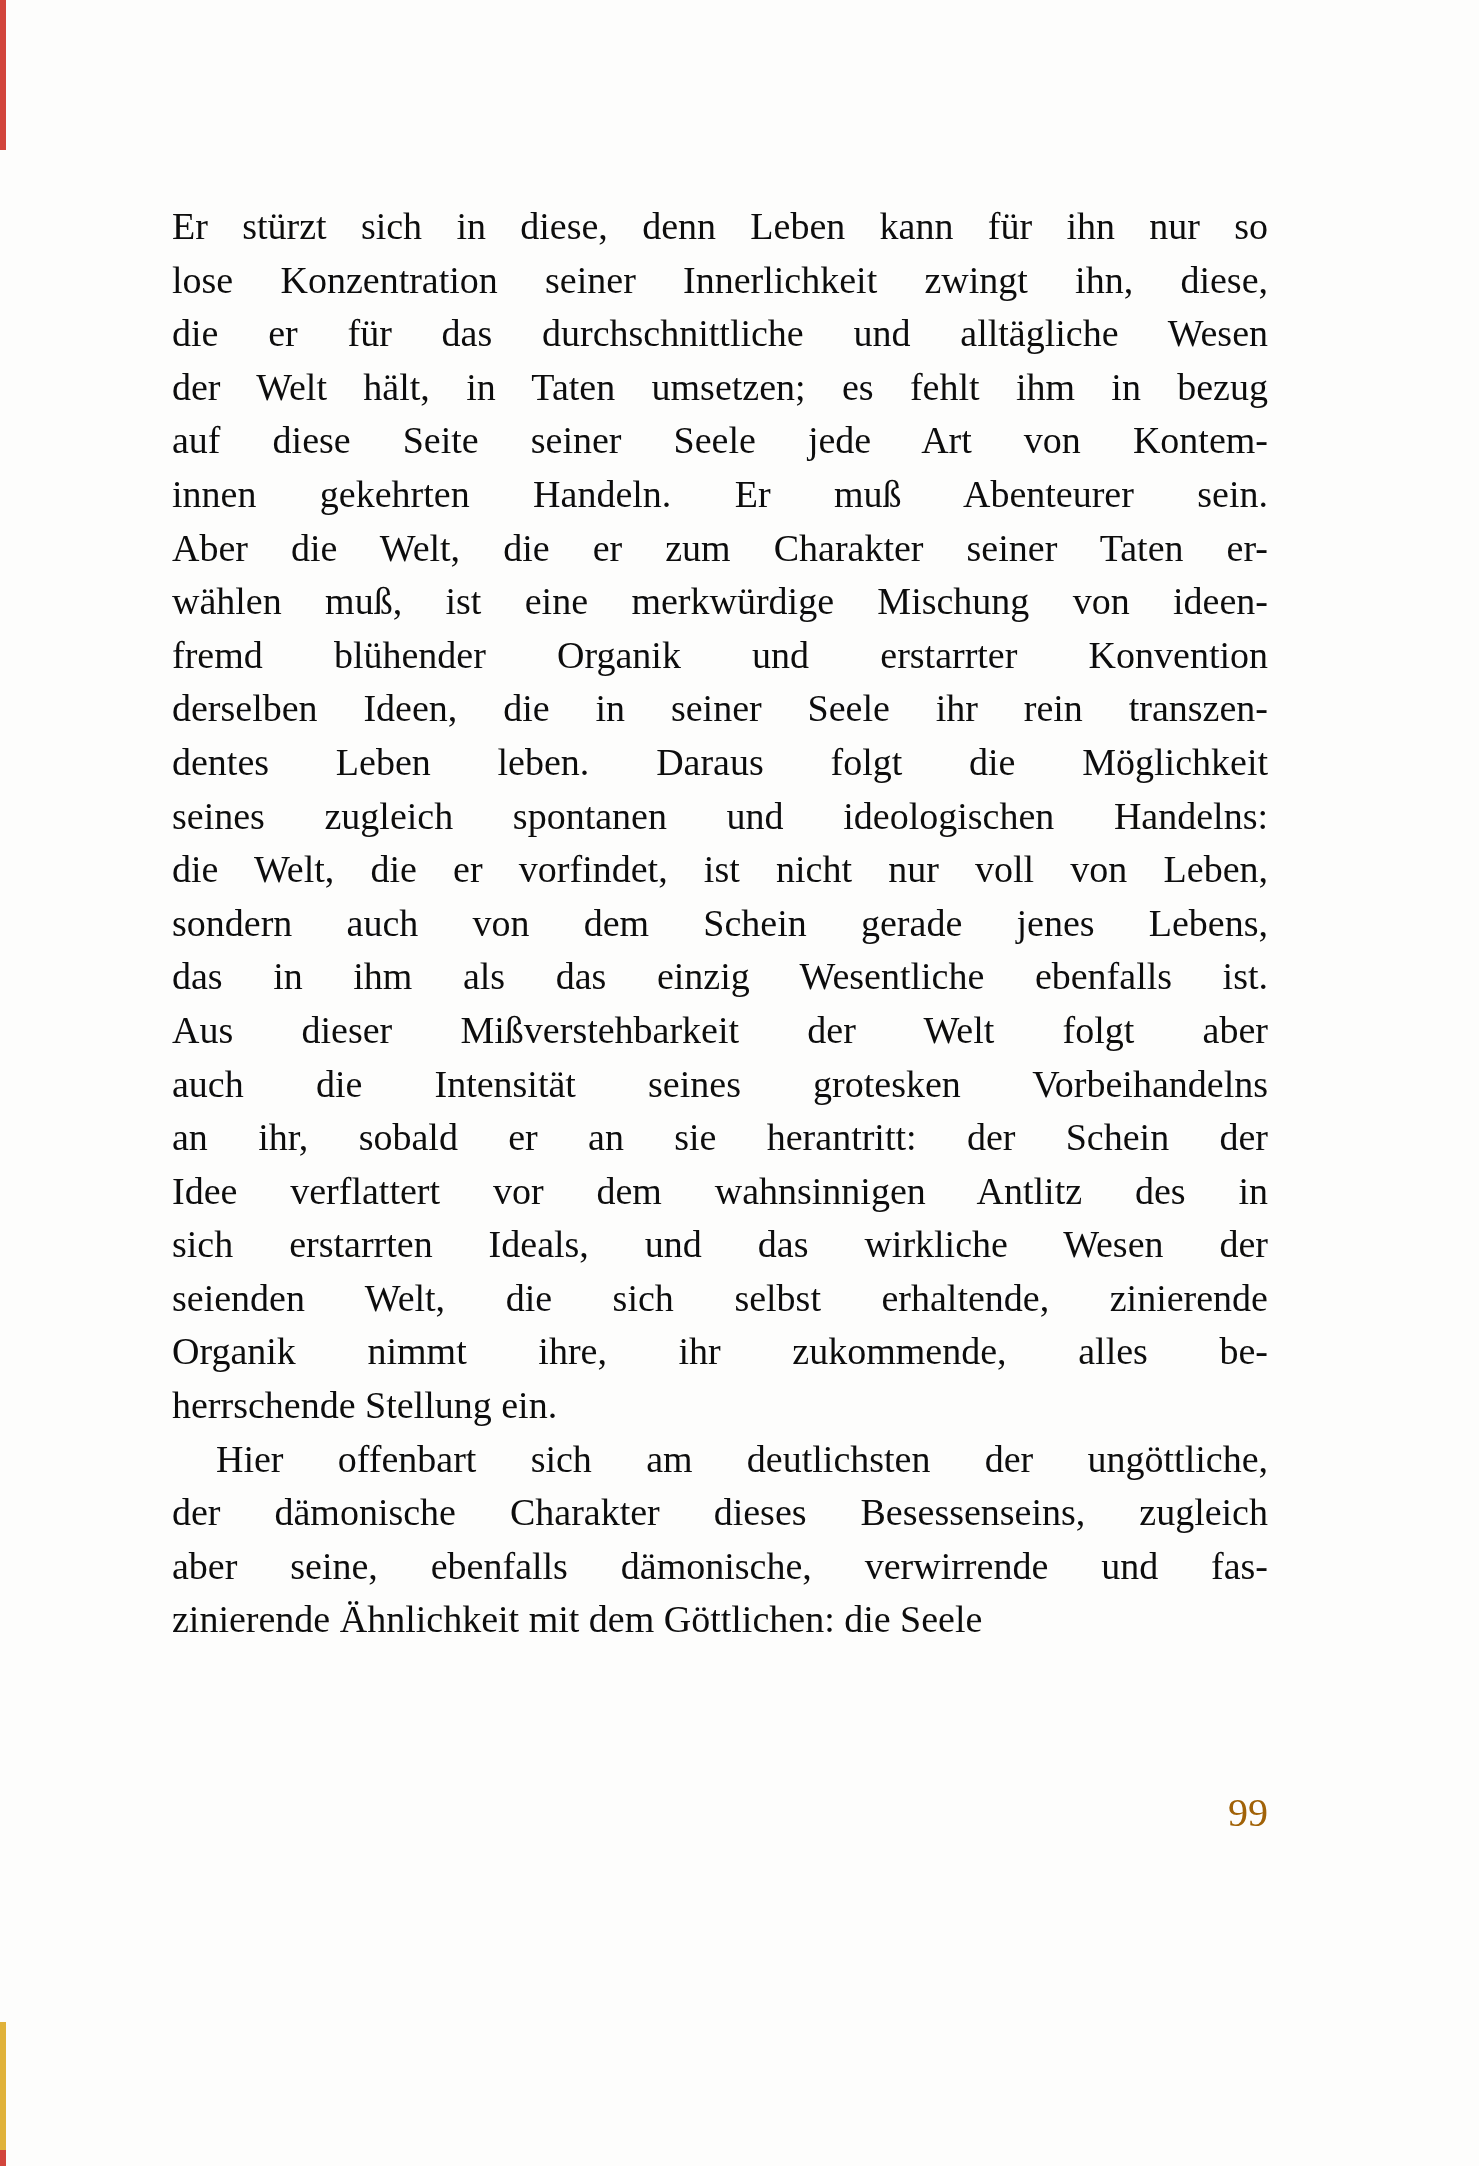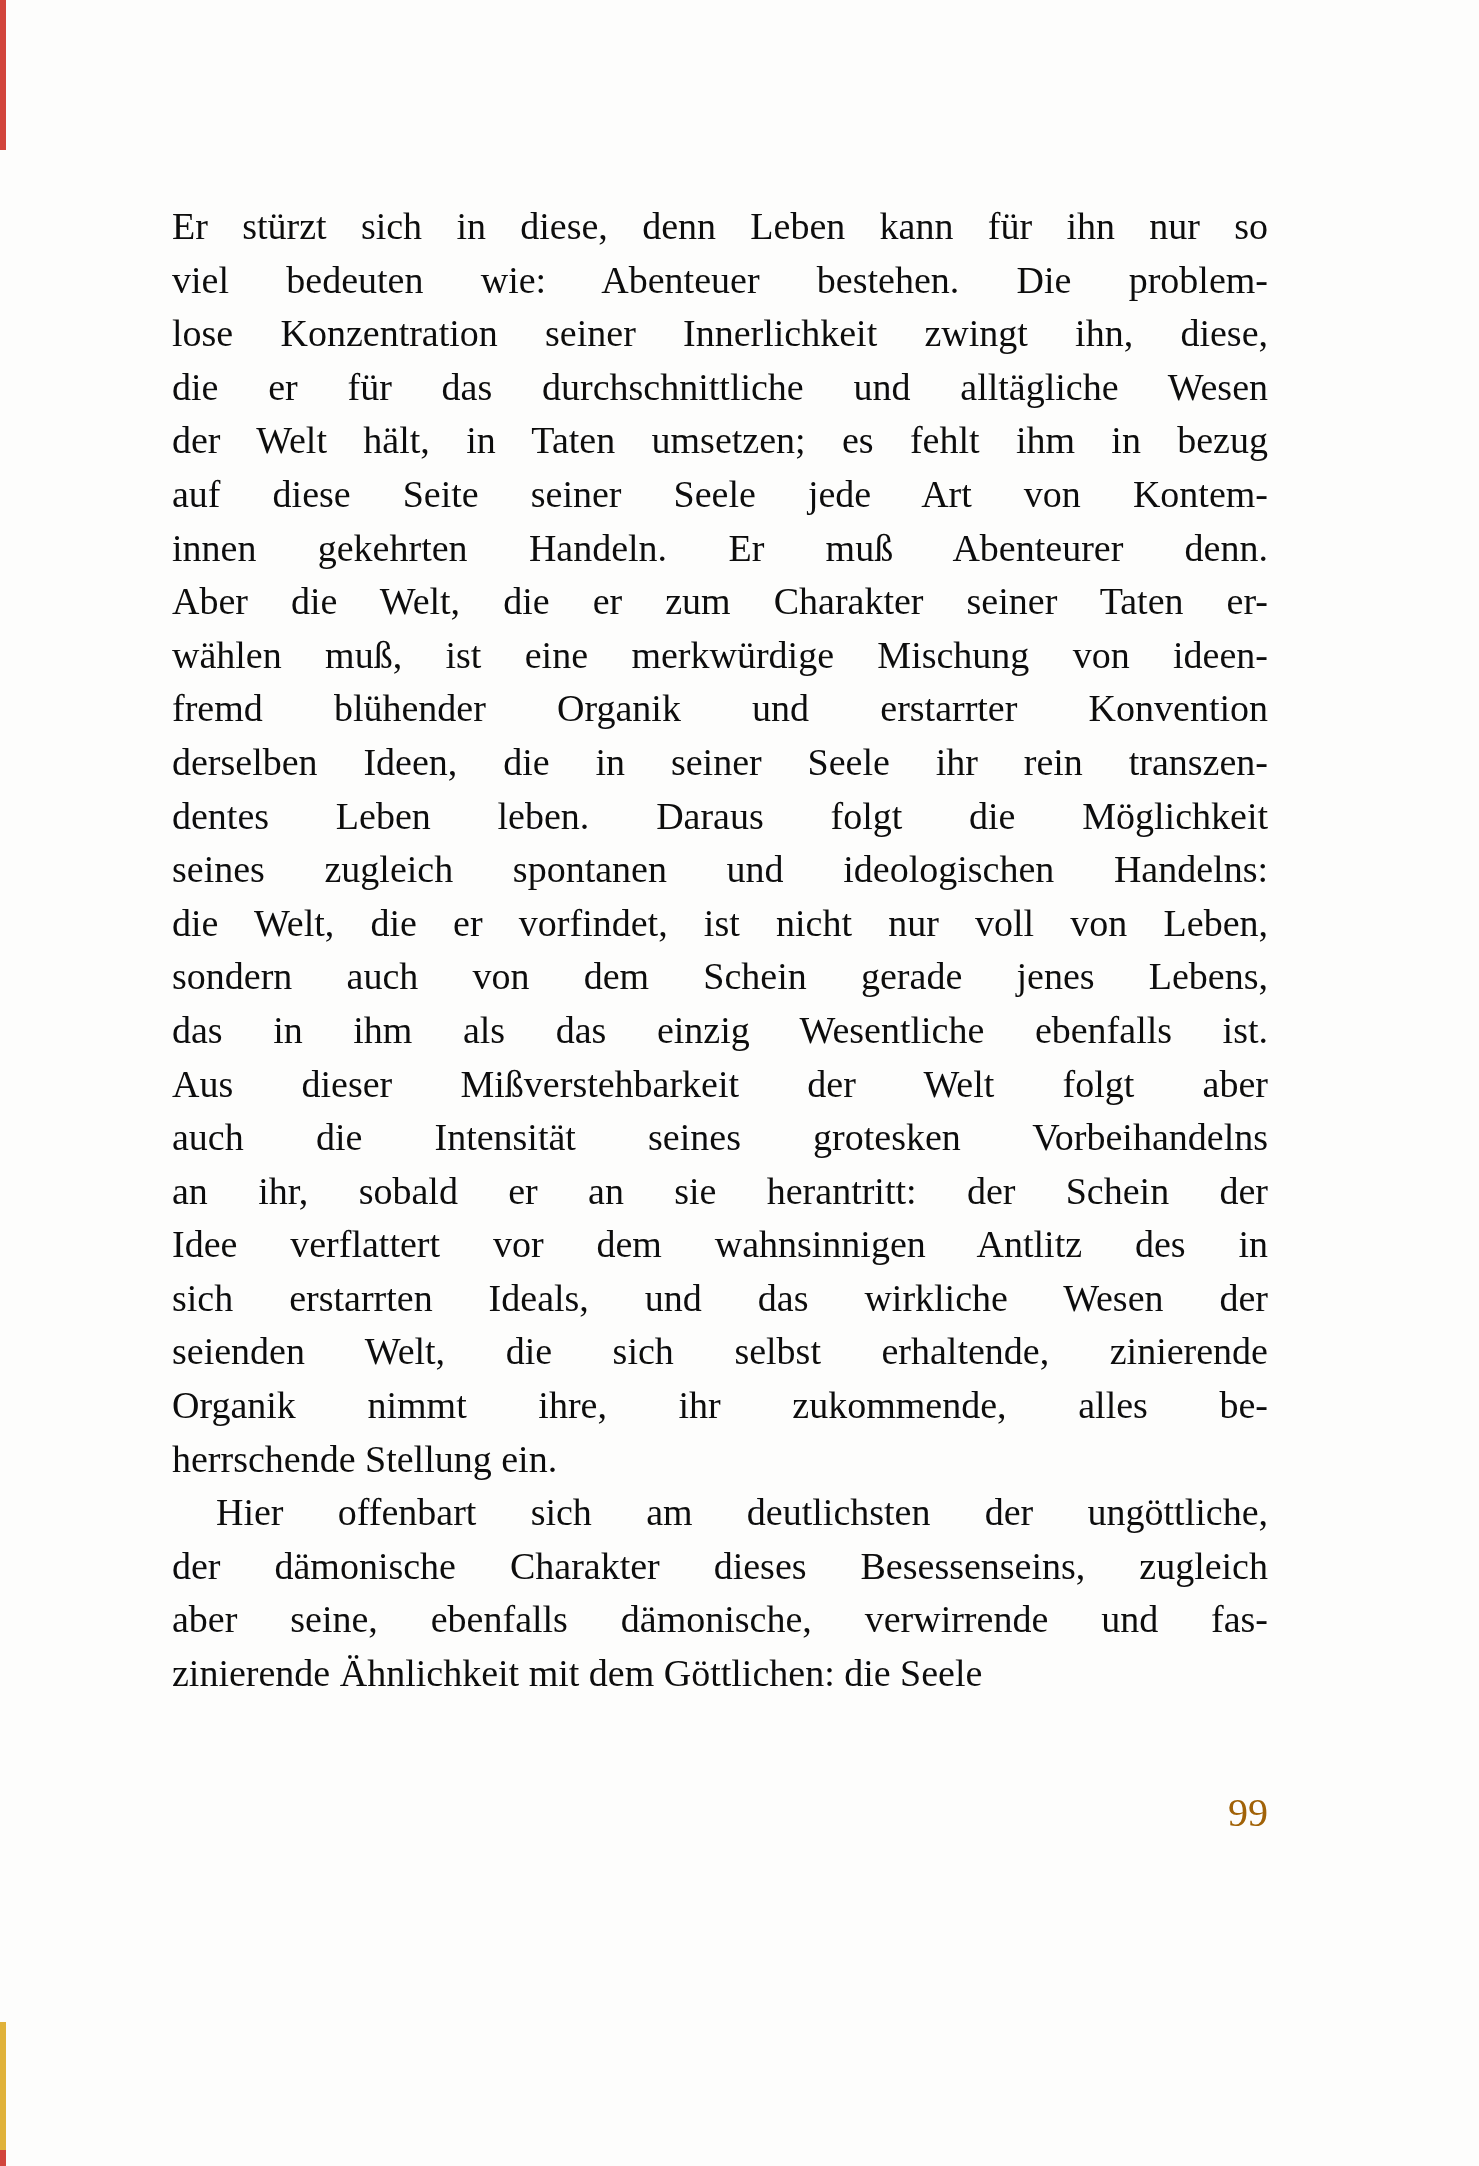--- a/index.html
+++ b/index.html
@@ -62,26 +62,25 @@
 </head>
 <body>
 
 <div class="page" style="background: rgb(253, 253, 252); color: rgb(13, 13, 13);">
   <div class="artifact artifact-top-red" style="background: rgb(210, 69, 60);"></div>
   <div class="artifact artifact-bottom-yel" style="background: rgb(224, 178, 58);"></div>
   <div class="artifact artifact-bottom-red" style="background: rgb(210, 69, 60);"></div>
 
   <div class="text-block" id="text-block">
       <div class="line">Er stürzt sich in diese, denn Leben kann für ihn nur so</div>
-      <div class="line">viel bedeuten wie: Abenteuer bestehen. Die problem-</div>
       <div class="line">lose Konzentration seiner Innerlichkeit zwingt ihn, diese,</div>
       <div class="line">die er für das durchschnittliche und alltägliche Wesen</div>
       <div class="line">der Welt hält, in Taten umsetzen; es fehlt ihm in bezug</div>
       <div class="line">auf diese Seite seiner Seele jede Art von Kontem-</div>
-      <div class="line">innen gekehrten Handeln. Er muß Abenteurer denn.</div>
+      <div class="line">innen gekehrten Handeln. Er muß Abenteurer sein.</div>
       <div class="line">Aber die Welt, die er zum Charakter seiner Taten er-</div>
       <div class="line">wählen muß, ist eine merkwürdige Mischung von ideen-</div>
       <div class="line">fremd blühender Organik und erstarrter Konvention</div>
       <div class="line">derselben Ideen, die in seiner Seele ihr rein transzen-</div>
       <div class="line">dentes Leben leben. Daraus folgt die Möglichkeit</div>
       <div class="line">seines zugleich spontanen und ideologischen Handelns:</div>
       <div class="line">die Welt, die er vorfindet, ist nicht nur voll von Leben,</div>
       <div class="line">sondern auch von dem Schein gerade jenes Lebens,</div>
       <div class="line">das in ihm als das einzig Wesentliche ebenfalls ist.</div>
       <div class="line">Aus dieser Mißverstehbarkeit der Welt folgt aber</div>

